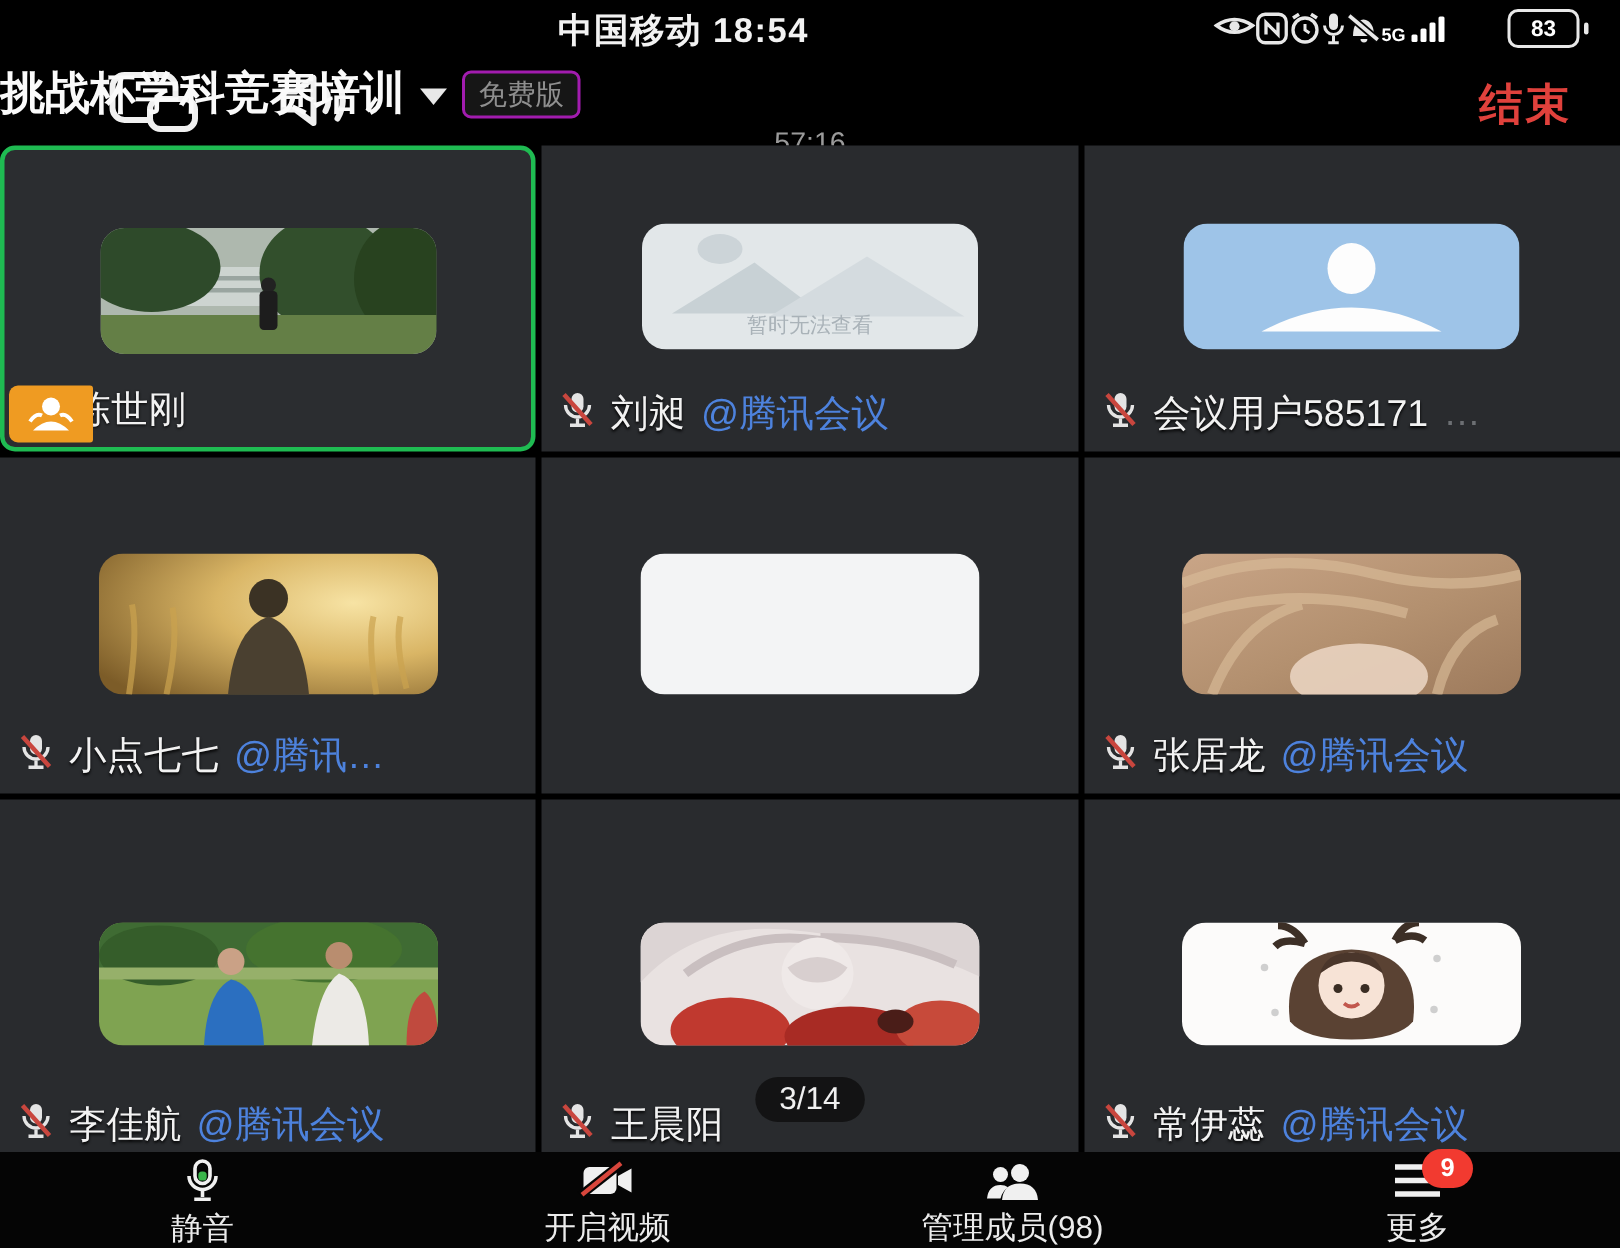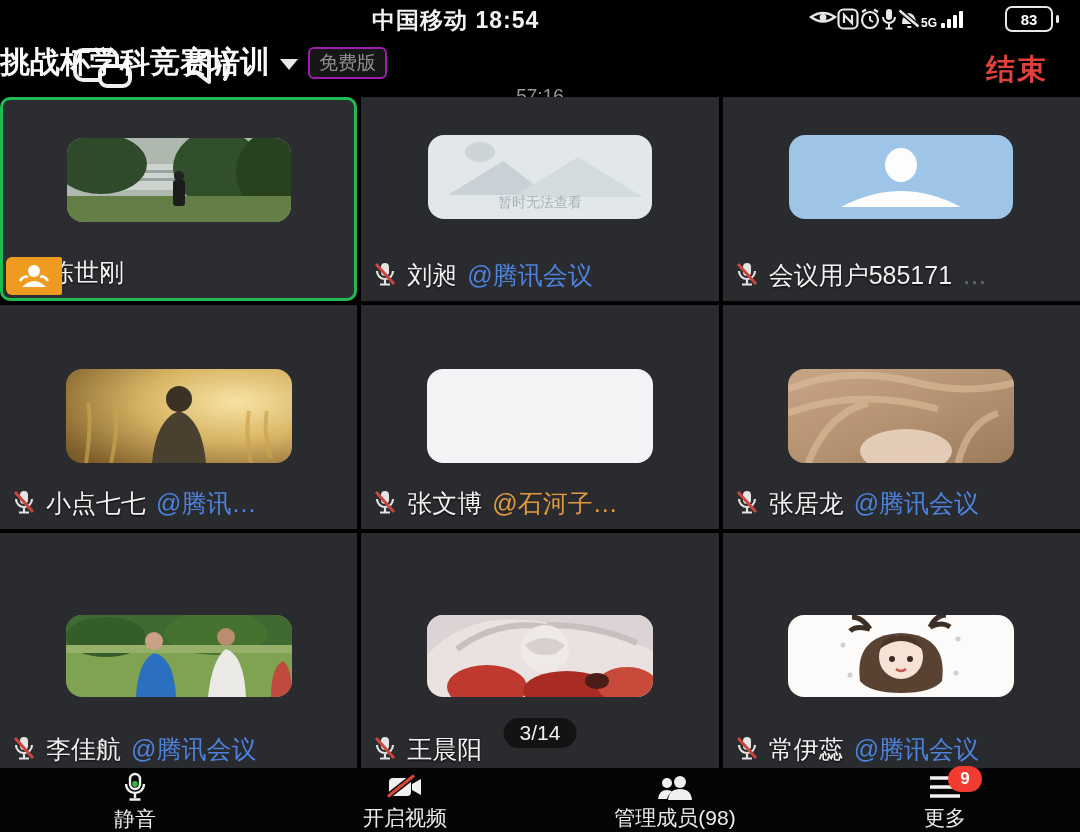--- a/index.html
+++ b/index.html
@@ -32,21 +32,21 @@
   .planbadge{font-size:19px;color:#8f8f8f;border:2px solid #a21caf;border-radius:6px;padding:1px 9px;background:#161616;}
   .timer{font-size:19px;color:#9a9a9a;margin-top:2px;}
   .endbtn{position:absolute;right:32px;top:14px;font-size:29px;color:#e0413c;font-weight:bold;letter-spacing:2px;cursor:pointer;}
 
   
   .grid{position:absolute;top:97px;left:0;right:0;bottom:0;background:#000;
         display:grid;grid-template-columns:1fr 1fr 1fr;grid-template-rows:204px 224px auto;gap:4px;}
   .tile{position:relative;background:#292b2e;overflow:hidden;}
   .tile--active{border:3px solid #1fbb52;border-radius:10px;background:#2b2d30;}
   .avatar{position:absolute;left:50%;transform:translateX(-50%);border-radius:16px;overflow:hidden;}
-  .row1 .avatar{top:38px;width:224px;height:84px;}
+  .row1 .avatar{top:52px;width:224px;height:84px;}
   .row2 .avatar{top:64px;width:226px;height:94px;}
   .row3 .avatar{top:82px;width:226px;height:82px;}
   .avatar svg{display:block;width:100%;height:100%;}
 
   .namebar{position:absolute;left:12px;bottom:9px;display:flex;align-items:center;gap:10px;white-space:nowrap;z-index:3;}
   .row3 .namebar{bottom:66px;}
   .pname{font-size:25px;color:#f2f2f2;text-shadow:0 1px 2px #000;}
   .porg{font-size:25px;color:#4d82dd;}
   .porg.org--orange{color:#e0993c;}
   .porg.org--dim{color:#6c6f73;}
@@ -256,32 +256,20 @@
       <span class="pname">小点七七</span>
       <span class="porg">@腾讯…</span>
     </div>
   </div>
 
   <div class="tile row2">
     <div class="avatar">
       <svg viewBox="0 0 226 94" preserveAspectRatio="none">
           <rect width="226" height="94" fill="#f3f4f5"></rect>
         </svg>
-    </div>
-    <div class="namebar">
-      <span>
-        <svg width="24" height="26" viewBox="0 0 24 26">
-            <rect x="8" y="2" width="8" height="13" rx="4" fill="#e4e4e4"></rect>
-            <path d="M4 10 a8 8 0 0 0 16 0" fill="none" stroke="#e4e4e4" stroke-width="2.2"></path>
-            <path d="M12 19 v4 M7 23.5 h10" stroke="#e4e4e4" stroke-width="2.2"></path>
-            <path d="M3 3 L21 23" stroke="#c9463e" stroke-width="3"></path>
-          </svg>
-      </span>
-      <span class="pname">张文博</span>
-      <span class="porg org--orange">@石河子…</span>
     </div>
   </div>
 
   <div class="tile row2">
     <div class="avatar">
       <svg viewBox="0 0 226 94" preserveAspectRatio="none">
         <defs>
             <linearGradient id="g6" x1="0" y1="0" x2="1" y2="1">
           <stop offset="0%" stop-color="#c9a587"></stop>
               <stop offset="55%" stop-color="#b3906f"></stop>

